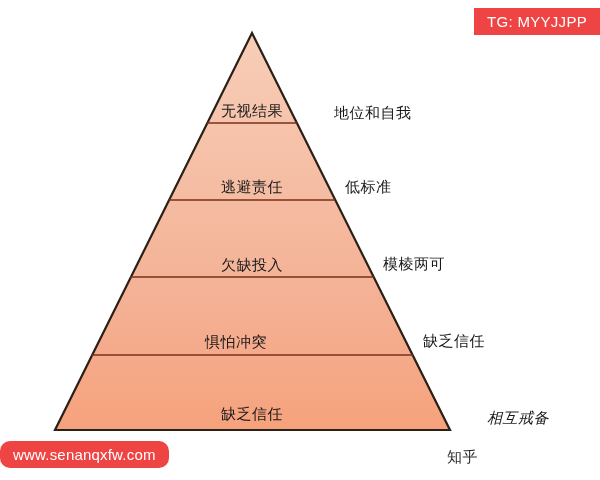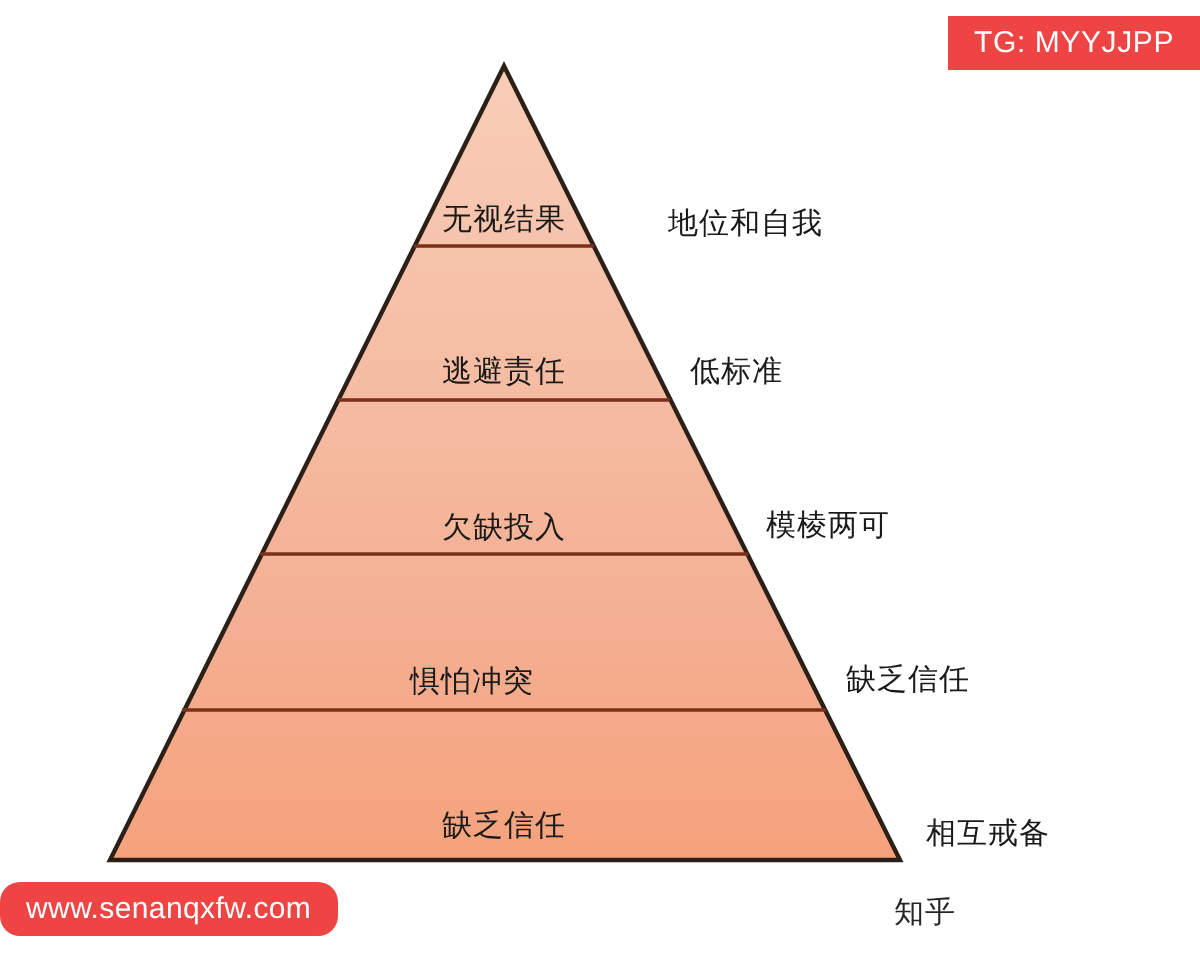--- a/index.html
+++ b/index.html
@@ -128,21 +128,21 @@
     <div class="tier-label" style="left:252px; top:110px;">无视结果</div>
     <div class="tier-label" style="left:252px; top:186px;">逃避责任</div>
     <div class="tier-label" style="left:252px; top:264px;">欠缺投入</div>
     <div class="tier-label" style="left:236px; top:341px;">惧怕冲突</div>
     <div class="tier-label" style="left:252px; top:413px;">缺乏信任</div>
 
     <div class="side-label" style="left:300px; top:112px;margin-left:34px;">地位和自我</div>
     <div class="side-label" style="left:345px; top:186px;">低标准</div>
     <div class="side-label" style="left:383px; top:263px;">模棱两可</div>
     <div class="side-label" style="left:423px; top:340px;">缺乏信任</div>
-    <div class="side-label" style="left:463px; top:417px;">相互戒备</div>
+    <div class="side-label" style="left:487px; top:417px;font-style:italic;">相互戒备</div>
   </div>
 
   <div id="zhihu-watermark">知乎</div>
 
   <div class="watermark-plate" id="tg-badge">TG: MYYJJPP</div>
 
   <div class="watermark-plate" id="site-watermark">www.senanqxfw.com</div>
 
 </div>
 

